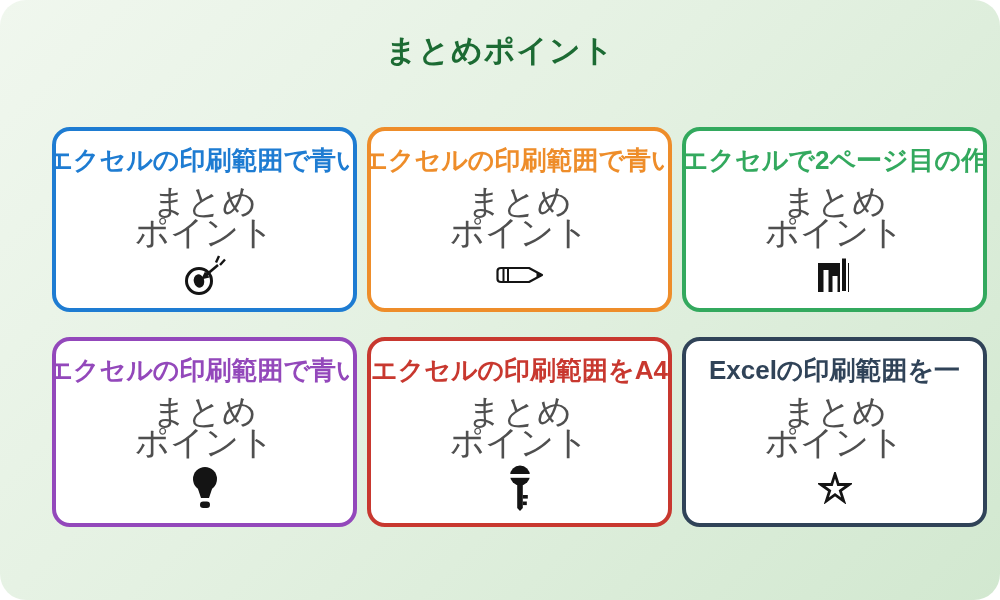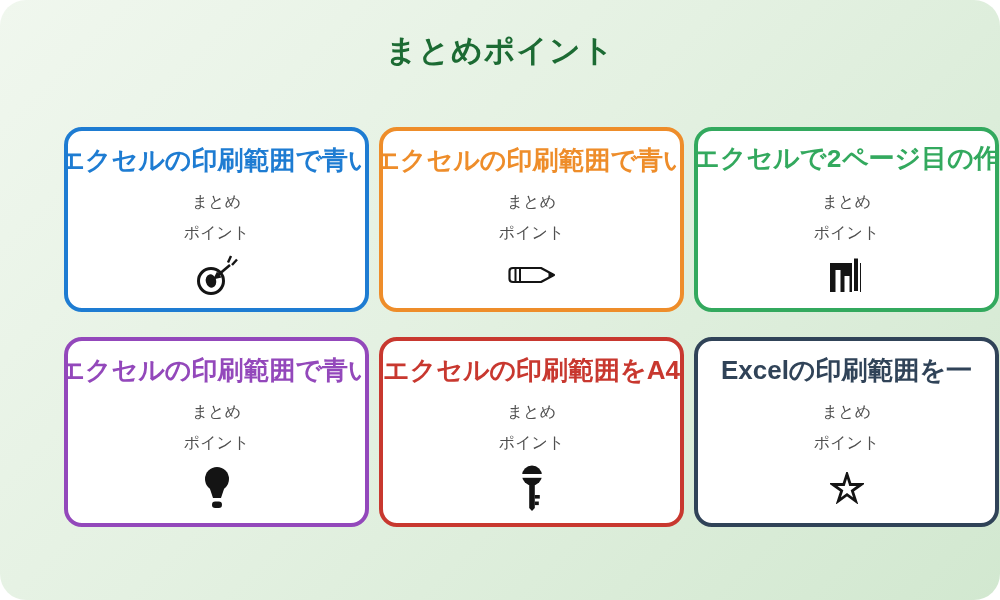--- a/index.html
+++ b/index.html
@@ -14,21 +14,21 @@
   .page-title{
     position:absolute;top:30px;left:0;
     width:100%;
     text-align:center;
     font-size:31px;
     font-weight:bold;
     letter-spacing:1px;
     margin:0;
   }
   .card-grid{
-    position:absolute;left:64px;top:127px;
+    position:absolute;left:52px;top:127px;
     display:grid;
     grid-template-columns:305px 305px 305px;
     grid-template-rows:185px 190px;
     column-gap:10px;
     row-gap:25px;
   }
   .card{
     box-sizing:border-box;
     background:#ffffff;
     border:4px solid #888;
@@ -48,21 +48,21 @@
   }
   .card-title span{
     white-space:nowrap;
     font-size:26px;
     font-weight:bold;
     line-height:32px;
   }
   .card-sub{
     margin-top:10px;
     text-align:center;
-    font-size:16px;
+    font-size:34px;
     line-height:31px;
     color:#4f4f4f;
   }
   .card-icon{
     flex:1;
     display:flex;
     align-items:center;
     justify-content:center;
     padding-bottom:6px;
   }
@@ -110,21 +110,21 @@
           <path d="M7,7 Q3.5,7 3.5,10 L3.5,18 Q3.5,21 7,21 L35,21 L48,14 L35,7 Z" fill="none" stroke="#141414" stroke-width="2.2" stroke-linejoin="round"></path>
           <line x1="9.5" y1="7" x2="9.5" y2="21" stroke="#141414" stroke-width="2"></line>
           <line x1="14" y1="7" x2="14" y2="21" stroke="#141414" stroke-width="2"></line>
           <polygon points="42.5,11 48,14 42.5,17" fill="#141414"></polygon>
         </svg>
       </div>
     </div>
 
     <div class="card" style="border-color: rgb(51, 169, 94);">
       <div class="card-title">
-          <span style="color: rgb(51, 169, 94); font-family: Liberation Mono, monospace;">エクセルで2ページ目の作</span>
+          <span style="color: rgb(51, 169, 94);">エクセルで2ページ目の作</span>
         </div>
       <div class="card-sub" style="color: rgb(79, 79, 79);">
         <div>まとめ</div>
         <div>ポイント</div>
       </div>
       <div class="card-icon">
         <svg width="40" height="40" viewBox="0 0 40 40">
           <rect x="3" y="8" width="31" height="29" fill="#141414"></rect>
           <rect x="8.5" y="15" width="5" height="22" fill="#ffffff"></rect>
           <rect x="17.5" y="21" width="5" height="16" fill="#ffffff"></rect>

